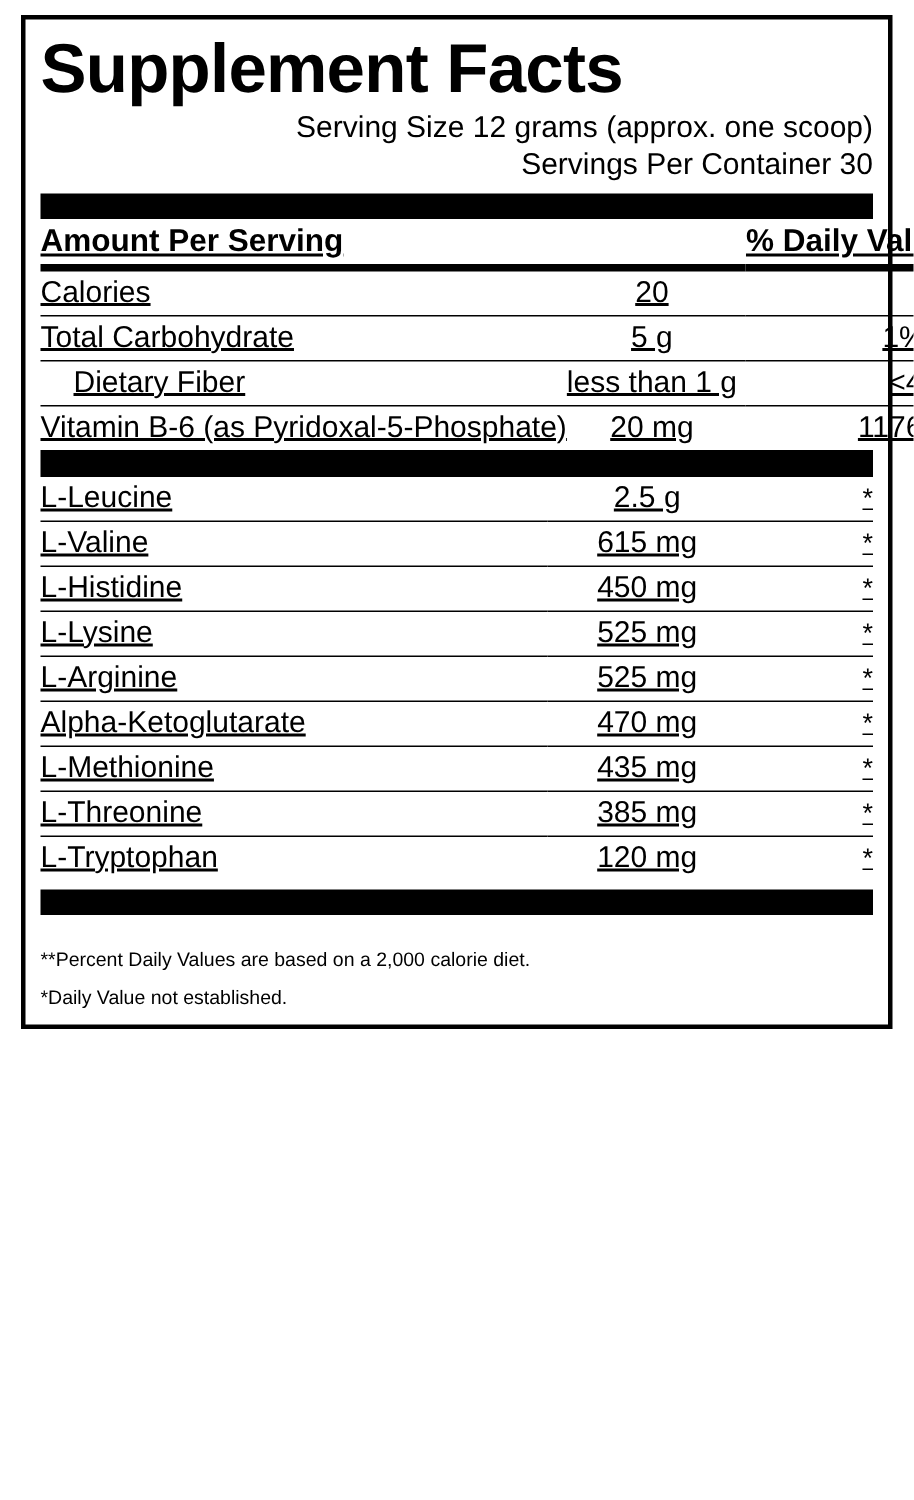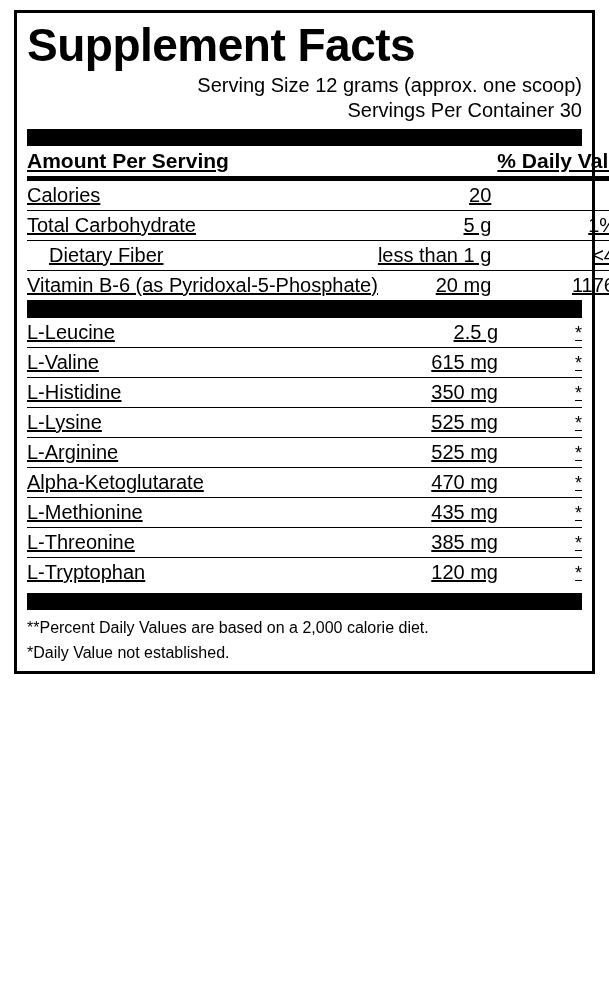--- a/index.html
+++ b/index.html
@@ -63,34 +63,34 @@
     white-space: nowrap;
     text-decoration: underline;
   }
   .rule-thin td {
     border-bottom: 1.5px solid #000;
   }
   .rule-head td {
     border-bottom: 5px solid #000;
   }
   .col-name { text-align: left; }
-  .col-amt { text-align: right; padding-right: 6px !important; }
+  .col-amt { text-align: center; padding-right: 6px !important; }
   .col-dv  { text-align: right; width: 78px; }
   .head-row td {
     font-weight: 700;
     font-size: 21px;
     padding-top: 4px;
     padding-bottom: 4px;
   }
   .indent { padding-left: 22px !important; }
   .star { font-size: 18px; }
   .footnotes {
-    font-size: 16px;
+    font-size: 13px;
     line-height: 25px;
-    padding-top: 5px;
+    padding-top: 17px;
   }
   .footnotes div { white-space: nowrap; }
   .other {
     font-size: 19px;
     line-height: 24px;
     padding: 10px 2px 0 2px;
     width: 585px;
   }
   .other b { font-weight: 700; }
   .other i { font-style: italic; }
@@ -149,21 +149,21 @@
           <td class="col-amt">2.5 g</td>
           <td class="col-dv star">*</td>
         </tr>
         <tr class="rule-thin">
           <td class="col-name">L-Valine</td>
           <td class="col-amt">615 mg</td>
           <td class="col-dv star">*</td>
         </tr>
         <tr class="rule-thin">
           <td class="col-name">L-Histidine</td>
-          <td class="col-amt">350 mg</td>
+          <td class="col-amt">450 mg</td>
           <td class="col-dv star">*</td>
         </tr>
         <tr class="rule-thin">
           <td class="col-name">L-Lysine</td>
           <td class="col-amt">525 mg</td>
           <td class="col-dv star">*</td>
         </tr>
         <tr class="rule-thin">
           <td class="col-name">L-Arginine</td>
           <td class="col-amt">525 mg</td>

